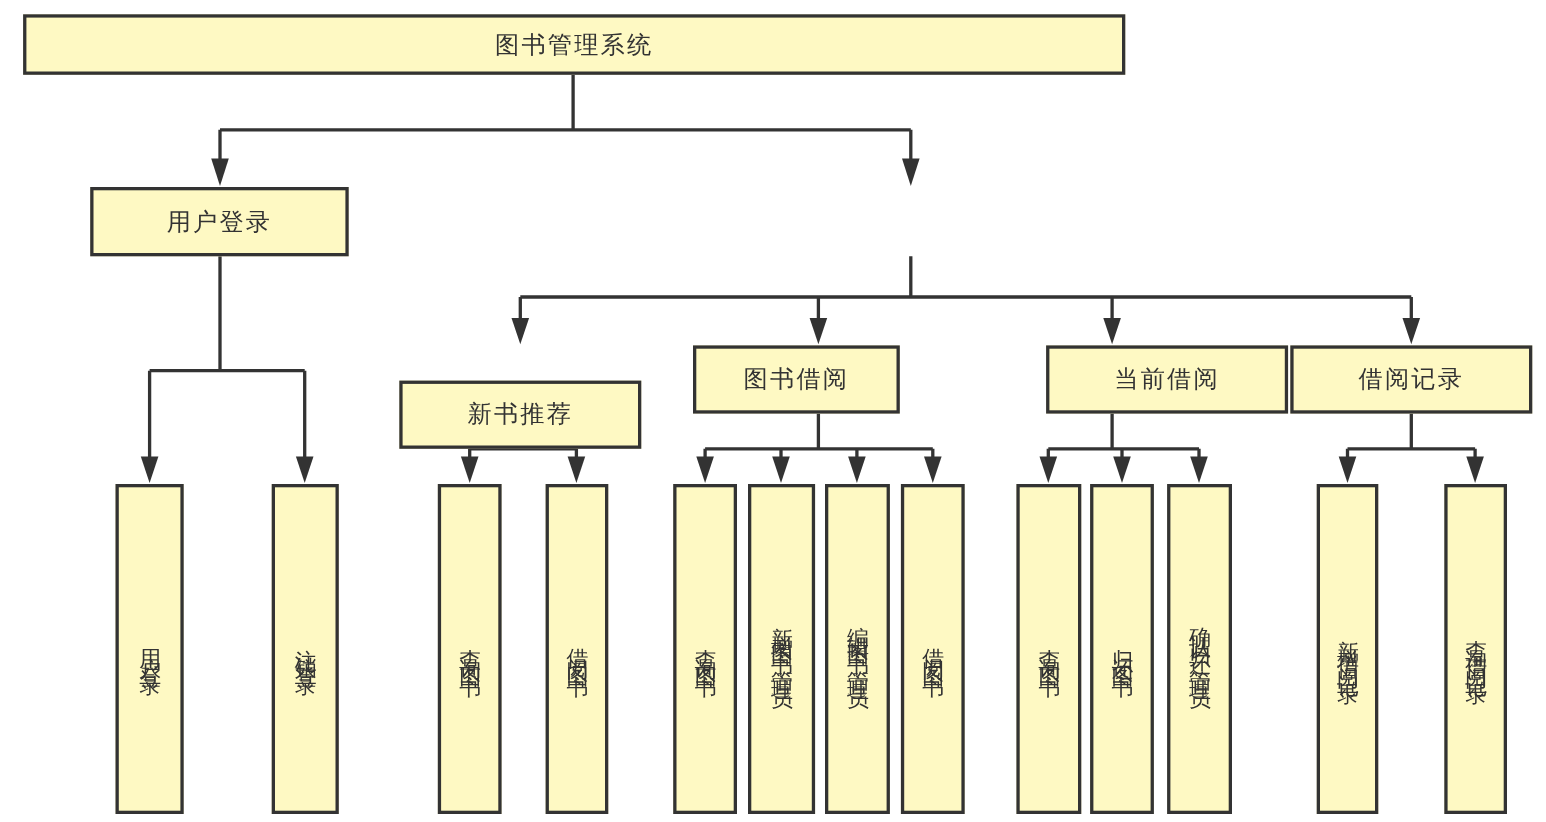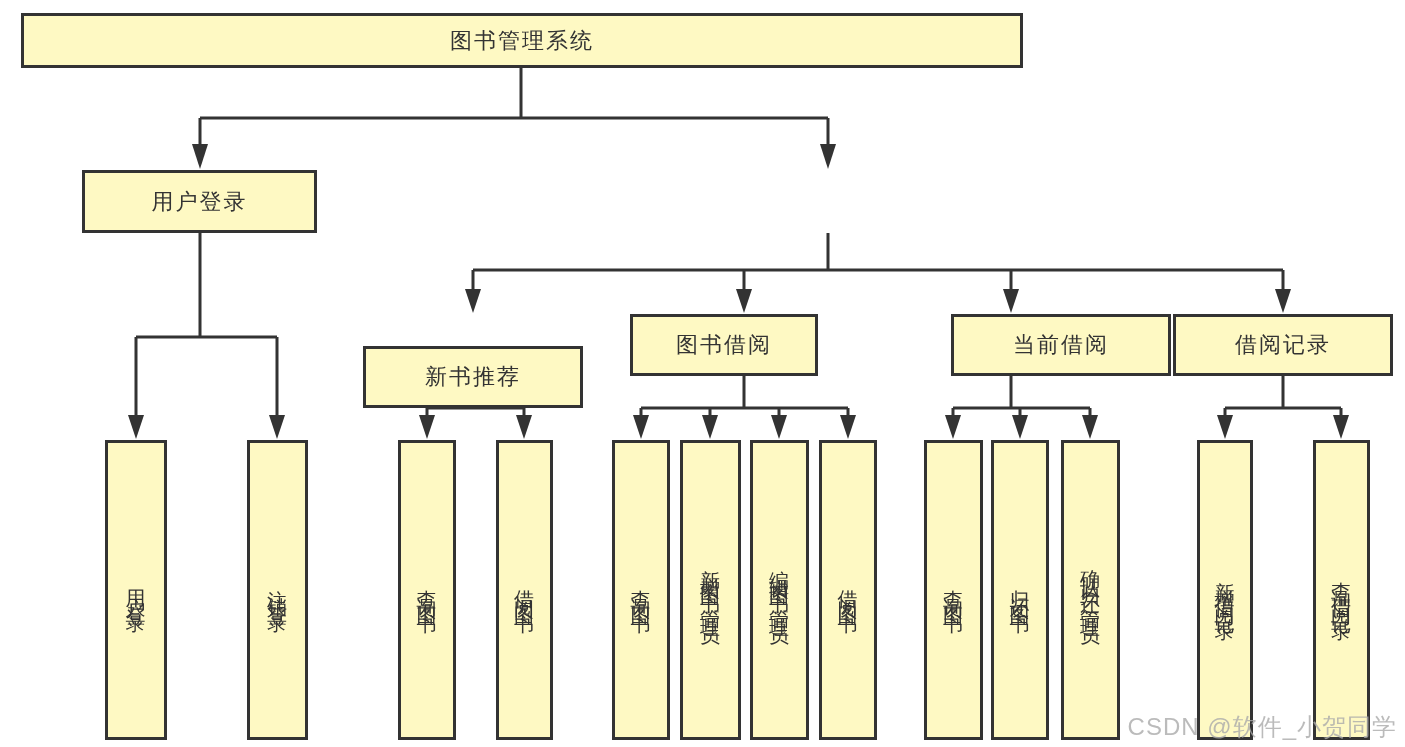--- a/index.html
+++ b/index.html
@@ -159,15 +159,14 @@
     <span class="vtext">确认归还（管理员）</span>
   </div>
 
   <div class="node" style="left:1197px;top:440px;width:56px;height:300px;">
     <span class="vtext">新增借阅记录</span>
   </div>
   <div class="node" style="left:1313px;top:440px;width:57px;height:300px;">
     <span class="vtext">查询借阅记录</span>
   </div>
 
-  <div class="watermark">CSDN @软件_小贺同学</div>
 
 </div>
 
 </body></html>

